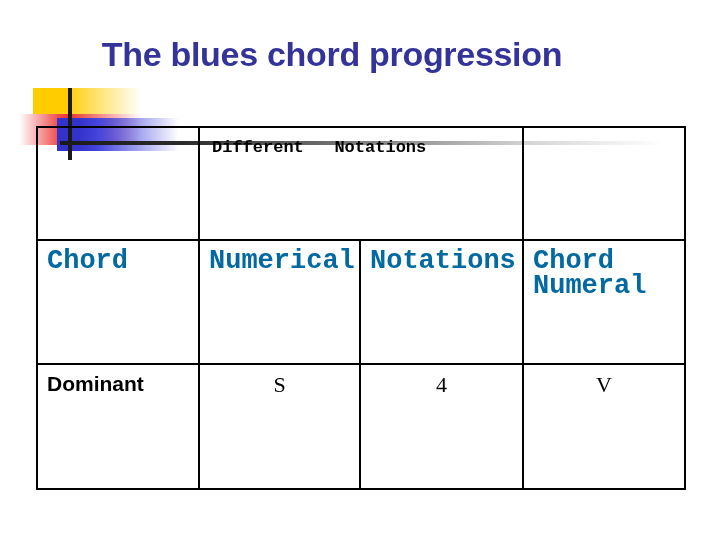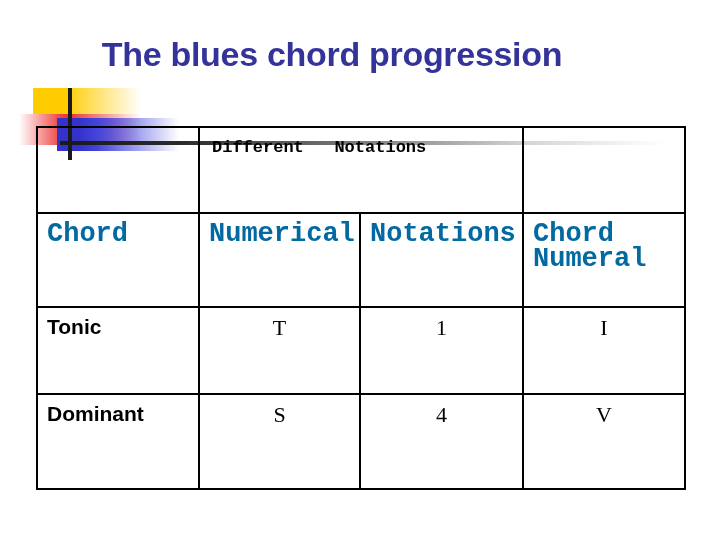--- a/index.html
+++ b/index.html
@@ -199,36 +199,20 @@
           <div class="head-text">Notations</div>
         </td>
         <td>
           <div class="head-text">
             <div>Chord</div>
             <div>Numeral</div>
           </div>
         </td>
       </tr>
 
-      <tr class="row-data">
-        <td>
-          <div class="rowlabel">
-            <div>Tonic</div>
-          </div>
-        </td>
-        <td>
-          <div class="value">T</div>
-        </td>
-        <td>
-          <div class="value">1</div>
-        </td>
-        <td>
-          <div class="value">I</div>
-        </td>
-      </tr>
 
 
       <tr class="row-data-tall">
         <td>
           <div class="rowlabel">
             <div>Dominant</div>
           </div>
         </td>
         <td>
           <div class="value">S</div>

